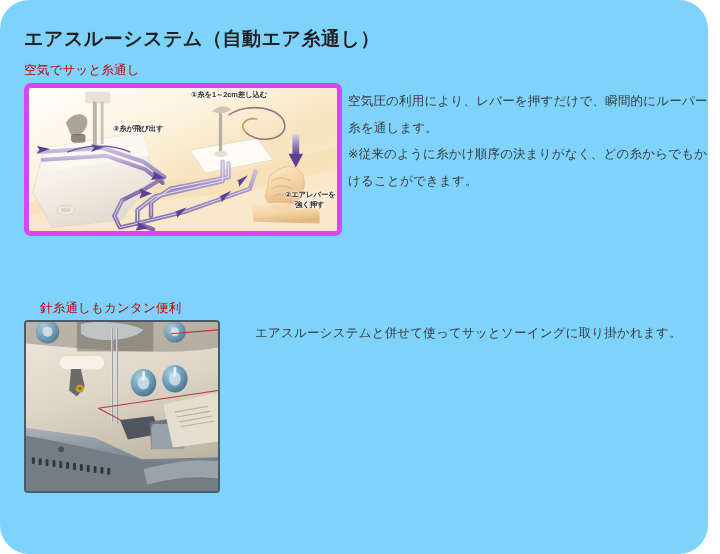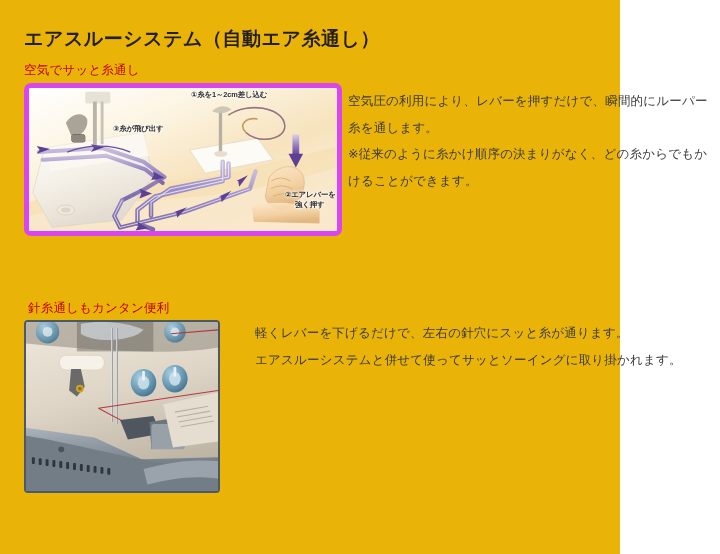--- a/index.html
+++ b/index.html
@@ -4,21 +4,21 @@
 <title>Air Thread System</title>
 <style>
   * { box-sizing: border-box; }
   html, body {
     margin: 0; padding: 0;
     width: 720px; height: 554px;
     background: #ffffff;
     font-family: "Liberation Sans", "DejaVu Sans", sans-serif;
     overflow: hidden;
   }
-  .page { position: relative; width: 620px; height: 554px; background: #eab308; }
+  .page { position: relative; width: 708px; height: 554px; background: #7dd3fc; border-radius: 29px; }
 
   
   .section-title {
     position: absolute;
     font-size: 19px;
     font-weight: bold;
     color: #231f20;
     letter-spacing: 0.5px;
     white-space: nowrap;
   }
@@ -192,21 +192,21 @@
     <div class="callout c2" style="left:208px; top:102px;">②エアレバーを</div>
     <div class="callout c2" style="left:218px; top:112px;">強く押す</div>
   </div>
 
   <div class="body-copy" style="left:348px; top:88px; width:366px;">
     <p>空気圧の利用により、レバーを押すだけで、瞬間的にルーパー糸を通します。</p>
     <p>※従来のように糸かけ順序の決まりがなく、どの糸からでもかけることができます。</p>
   </div>
 
 
-  <div class="sub-title" style="left:28px; top:300px;">針糸通しもカンタン便利</div>
+  <div class="sub-title" style="left:40px; top:300px;">針糸通しもカンタン便利</div>
 
   <div class="figure photo" style="left:24px; top:320px; width:196px; height:173px;">
     <svg class="photo-art" viewBox="0 0 196 173" preserveAspectRatio="none">
       <defs>
         <linearGradient id="machBody" x1="0" y1="0" x2="0.3" y2="1">
           <stop offset="0%" stop-color="#efe8dc"></stop>
           <stop offset="50%" stop-color="#ded5c6"></stop>
           <stop offset="100%" stop-color="#bdb3a3"></stop>
         </linearGradient>
         <linearGradient id="metalPlate" x1="0" y1="0" x2="0.2" y2="1">
@@ -289,17 +289,16 @@
         <rect x="76" y="148" width="3" height="7" rx="1"></rect>
         <rect x="83" y="149" width="3" height="7" rx="1"></rect>
       </g>
 
       <path d="M120,150 C150,142 175,140 196,142 L196,160 C172,156 146,160 124,166 Z" fill="#9aa3ac"></path>
       <circle cx="36" cy="130" r="3" fill="#4a525a"></circle>
     </svg>
   </div>
 
   <div class="body-copy" style="left:255px; top:320px; width:448px;">
-    <p>軽くレバーを下げるだけで、左右の針穴にスッと糸が通ります。</p>
     <p>エアスルーシステムと併せて使ってサッとソーイングに取り掛かれます。</p>
   </div>
 
 </div>
 
 </body></html>

